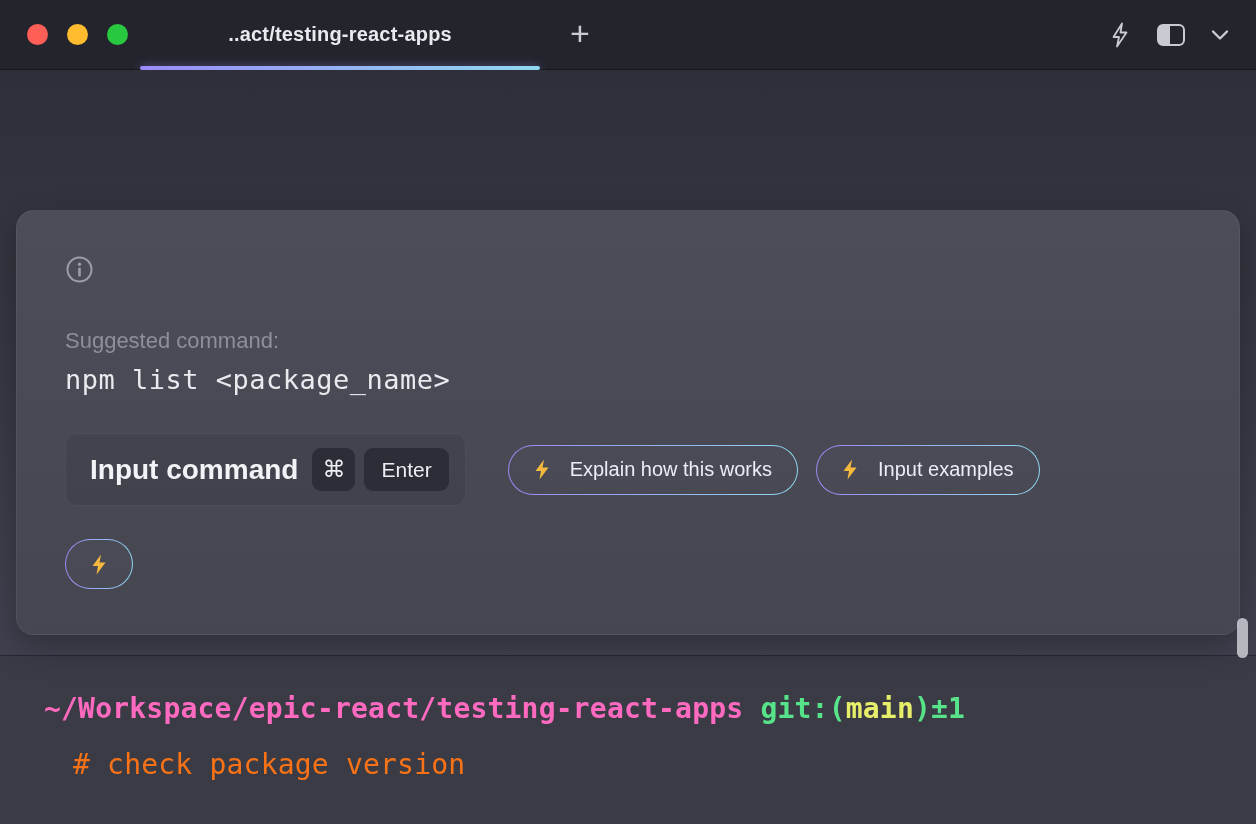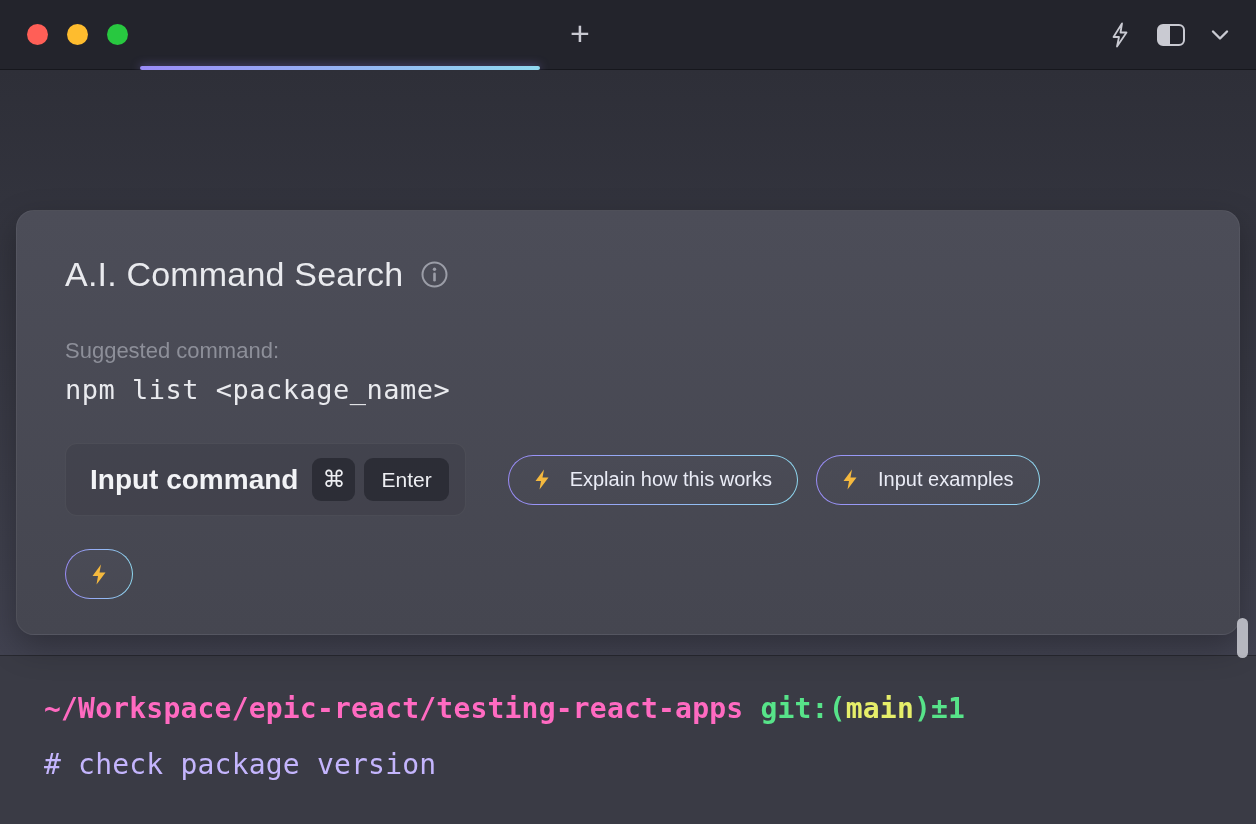--- a/index.html
+++ b/index.html
@@ -98,38 +98,39 @@
   .terminal {
     height:169px; flex-shrink:0; background:#3a3b45;
     border-top:1px solid rgba(0,0,0,.3);
     padding:36px 40px 0 44px;
     font-family:"DejaVu Sans Mono",monospace;
   }
   .prompt-line { font-size:28px; font-weight:bold; letter-spacing:.2px; white-space:nowrap; }
   .p-path { color:var(--path,#ff6ac1); }
   .p-git { color:var(--git-green,#57e389); }
   .p-branch { color:var(--branch-yellow,#e6ee6a); }
-  .command-line { margin-top:23px; font-size:28px; color:#c4b5fd; letter-spacing:.2px; }
+  .command-line { margin-top:23px; font-size:28px; color:#f97316; letter-spacing:.2px;margin-left:29px; }
 
   .bolt-yellow { fill:var(--bolt-yellow,#f5b93e); }
   svg { display:block; }
 </style>
 </head>
 <body>
 
 <div class="window">
 
   <div class="titlebar">
     <div class="traffic">
       <div class="light red"></div>
       <div class="light yellow"></div>
       <div class="light green"></div>
     </div>
 
     <div class="tab">
+      <span class="tab-title">..act/testing-react-apps</span>
       <div class="tab-underline"></div>
     </div>
 
     <div class="new-tab">+</div>
 
     <div class="titlebar-right">
       <span class="tb-icon">
         <svg width="24" height="26" viewBox="0 0 24 26">
           <path d="M14 1.5 L5.5 15 H11 L9 24.5 L18.5 10.5 H12.5 Z" fill="none" stroke="#c9cad2" stroke-width="1.8" stroke-linejoin="round"></path>
         </svg>
@@ -146,21 +147,20 @@
         </svg>
       </span>
     </div>
   </div>
 
   <div class="content">
 
     <div class="ai-panel">
 
       <div class="panel-header">
-        <span class="panel-title">A.I. Command Search</span>
         <span class="tb-icon">
           <svg width="29" height="29" viewBox="0 0 29 29">
             <circle cx="14.5" cy="14.5" r="12" fill="none" stroke="#9b9da7" stroke-width="2"></circle>
             <circle cx="14.5" cy="9.3" r="1.7" fill="#9b9da7"></circle>
             <rect x="13.2" y="12.6" width="2.6" height="9" rx="1.3" fill="#9b9da7"></rect>
           </svg>
         </span>
       </div>
 
       <div class="suggested-label">Suggested command:</div>

